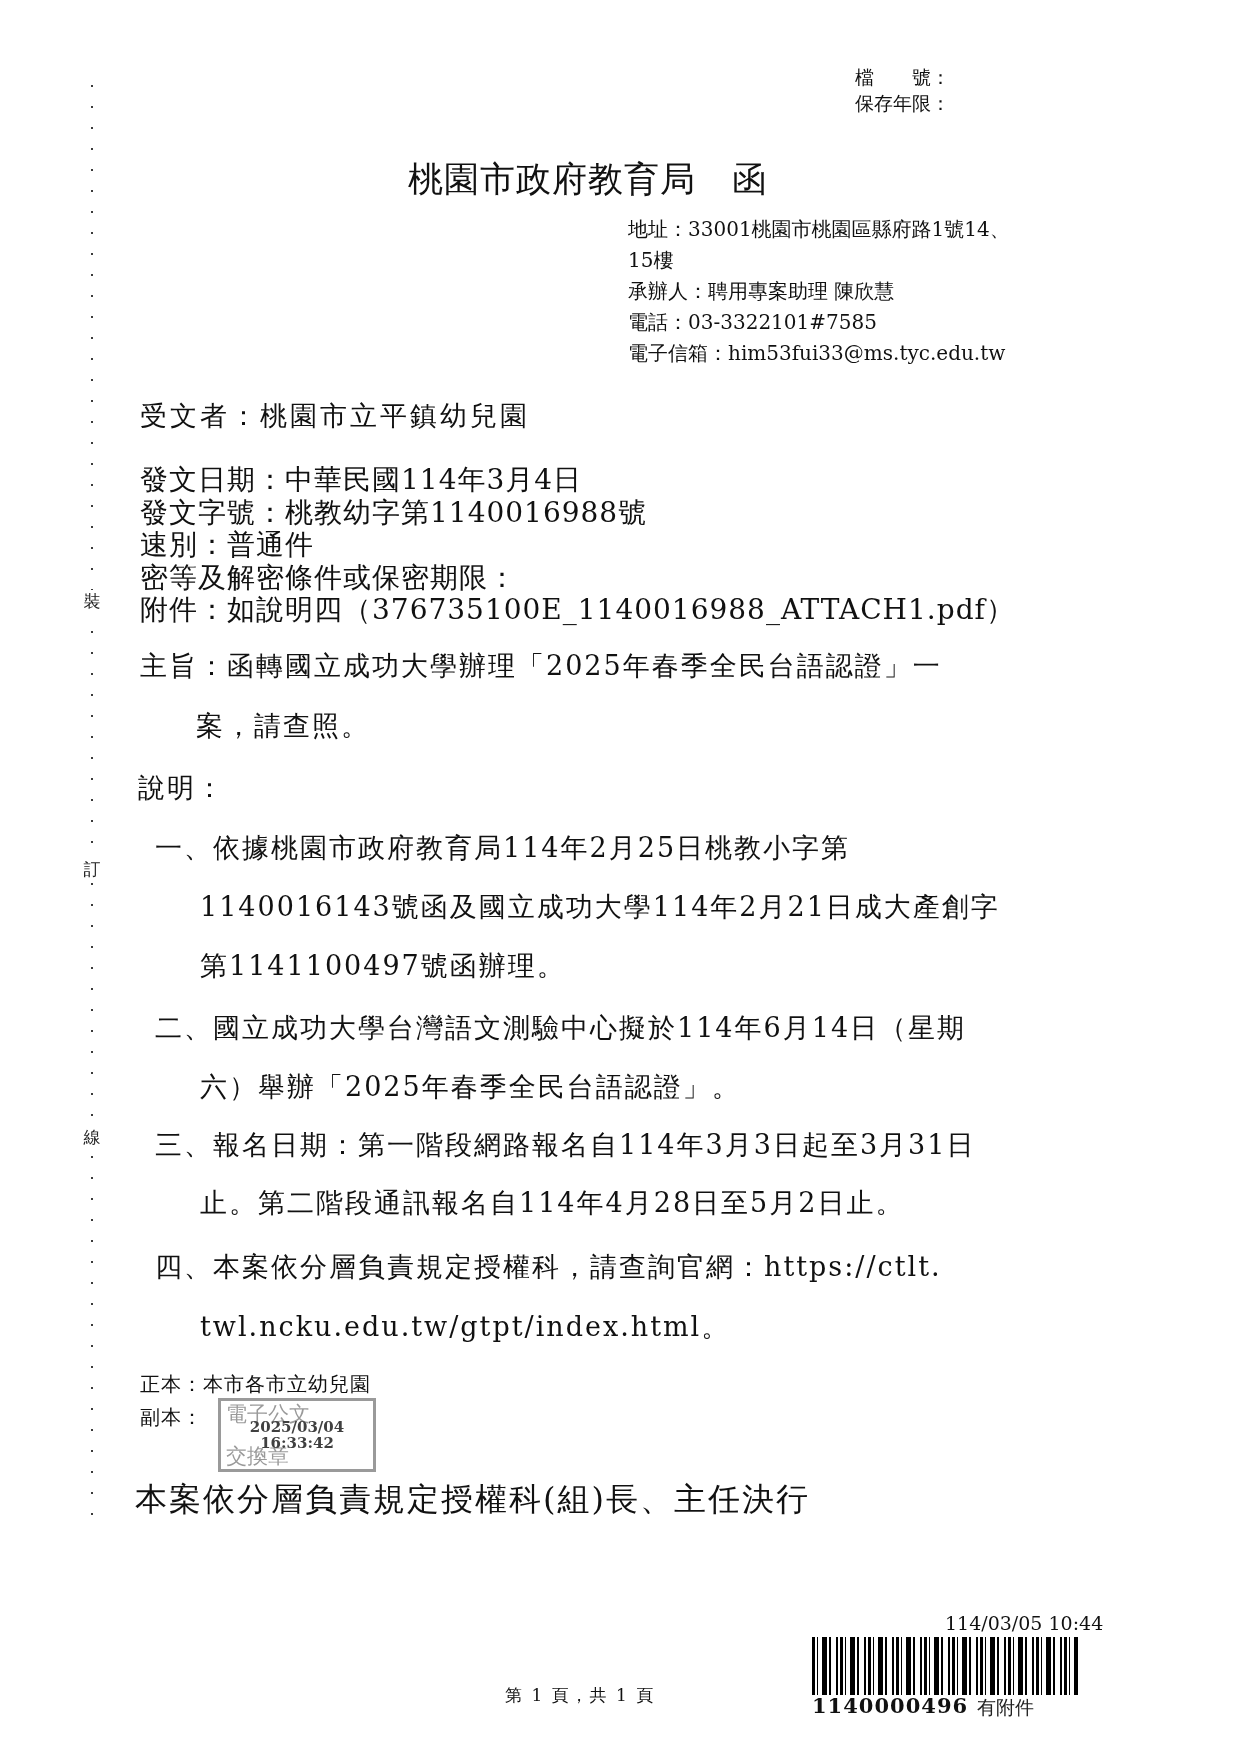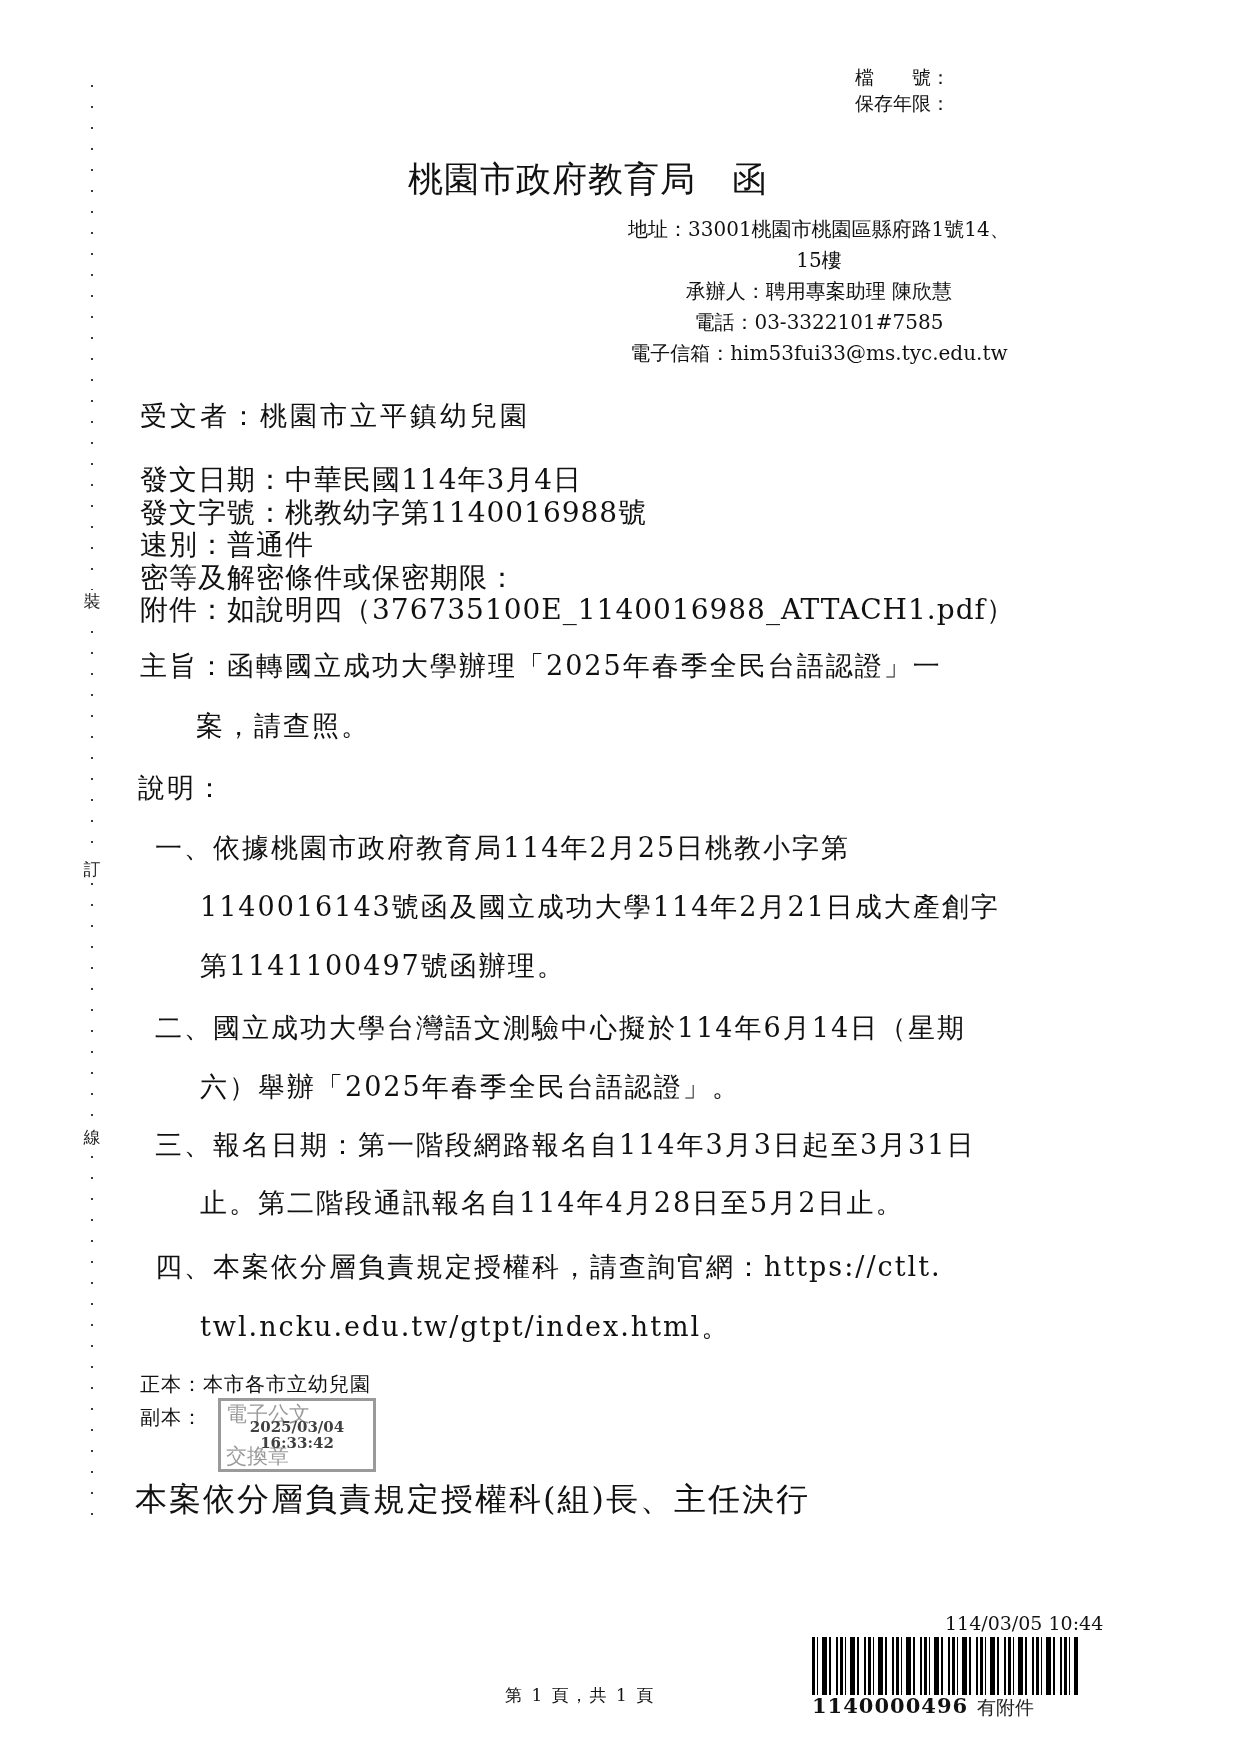--- a/index.html
+++ b/index.html
@@ -24,21 +24,21 @@
     font-size:17px;color:#222;background:#fff;line-height:22px;
   }
 
   
   .hdr-labels{left:855px;top:64px;font-size:19px;line-height:26px;}
 
   
   .doc-title{left:408px;top:156px;font-size:35px;letter-spacing:1px;}
 
   
-  .sender{left:628px;top:214px;font-size:20px;line-height:31px;text-align:center;}
+  .sender{left:628px;top:214px;font-size:20px;line-height:31px;}
 
   
   .recipient{left:140px;top:398px;font-size:27px;letter-spacing:3px;}
 
   
   .meta{left:140px;top:464px;font-size:28px;line-height:32.5px;letter-spacing:1px;}
 
   
   .body-line{font-size:27px;letter-spacing:2px;}
 

